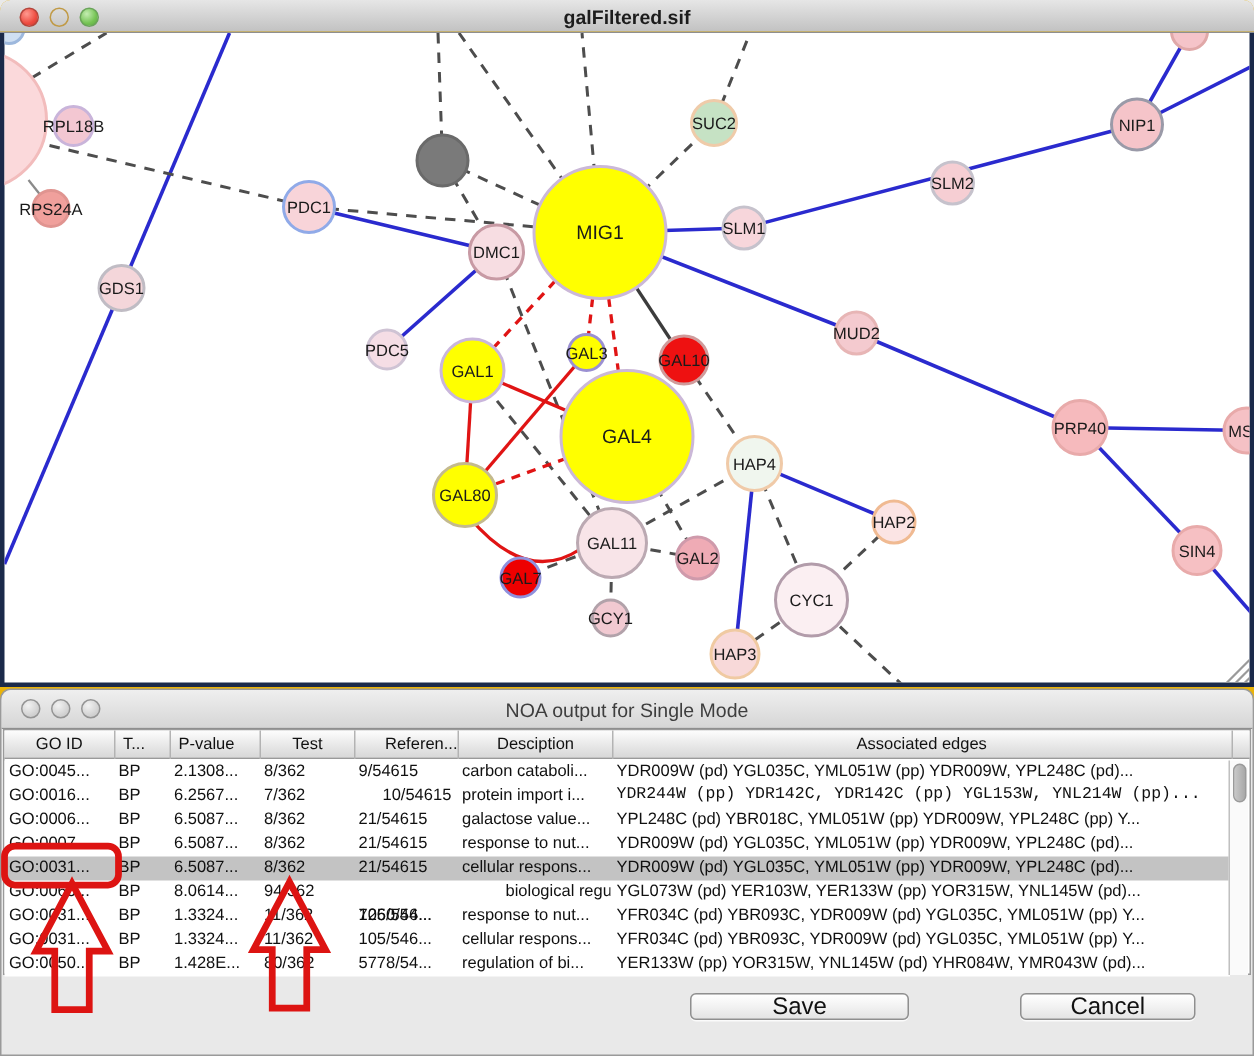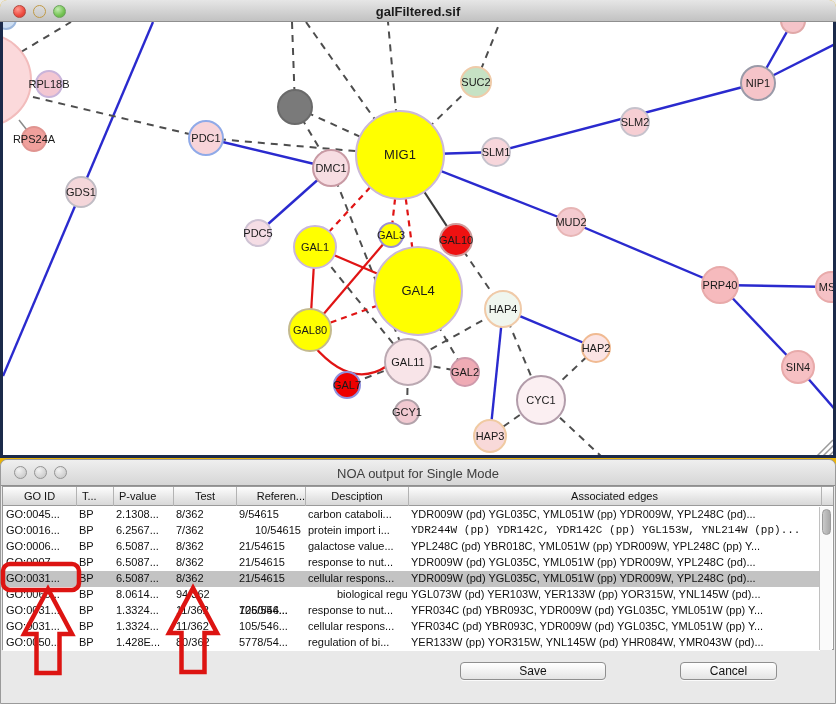--- a/index.html
+++ b/index.html
@@ -35,23 +35,23 @@
   #tbody { position:absolute; left:0; top:20px; width:817px; height:144px; background:#fff; overflow:hidden; }
   .trow { position:absolute; left:0; width:100%; height:16px; }
   .trow.selected { background:#c3c3c3; }
   .tcell { position:absolute; top:1px; font-size:11px; color:#101010; white-space:nowrap; overflow:hidden; }
   #scrollbar { position:absolute; right:1px; top:20px; width:13px; height:143px; background:#fafafa; border-left:1px solid #c0c0c0; }
   #scroll-thumb { position:absolute; left:1.5px; top:2px; width:9px; height:26px; border-radius:5px;
     background:linear-gradient(90deg,#c9c9c9,#a8a8a8); border:1px solid #9a9a9a; }
 
   .mac-btn { position:absolute; height:18px; border:1px solid #8f8f8f; border-radius:4px;
     background:linear-gradient(#ffffff,#f2f2f2 50%,#e4e4e4); font-family:"Liberation Sans",sans-serif;
-    font-size:12px; color:#111; box-shadow:0 1px 0 rgba(255,255,255,.8); }
+    font-size:16px; color:#111; box-shadow:0 1px 0 rgba(255,255,255,.8); }
   #save-btn { left:459px; top:202px; width:146px; }
-  #cancel-btn { left:679px; top:202px; width:97px; }
+  #cancel-btn { left:679px; top:202px; width:117px; }
 
   #annot-svg { position:absolute; left:0; top:0; pointer-events:none; }
   svg text { user-select:none; }
 </style>
 </head>
 <body>
 
 <div class="window" id="net-window">
   <div class="titlebar">
     <span class="light red"></span>

